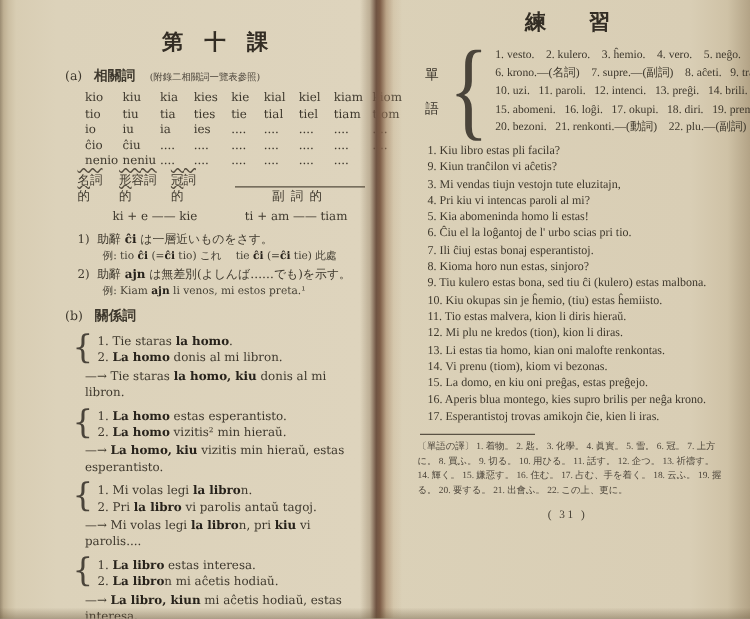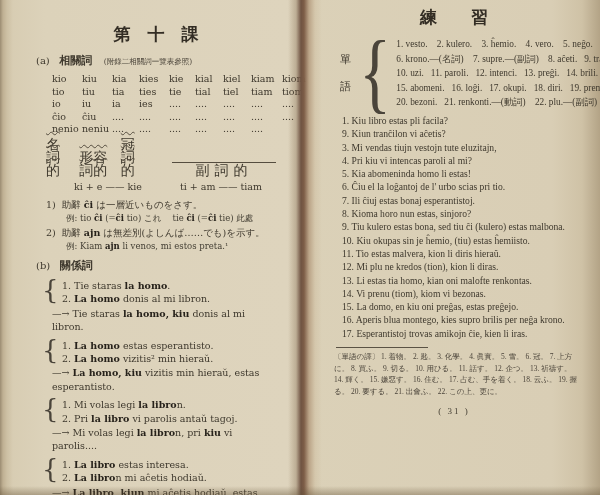--- a/index.html
+++ b/index.html
@@ -6,35 +6,35 @@
   .scene{position:relative;width:600px;height:495px;overflow:hidden;
     font-family:"DejaVu Serif","Liberation Serif",serif;color:#3e382d;
     background:linear-gradient(90deg,#9b8c72 0px,#bfb093 3px,#cdc0a4 7px,#d8cdb3 13px,
       #dcd2ba 45px,#ded4bd 48%,#dbd1b8 49%,#d9ceb5 92%,#cfc2a6 97%,#b3a386 100%);}
   .gutter{position:absolute;left:288px;top:0;width:34px;height:495px;pointer-events:none;
     background:linear-gradient(90deg,rgba(120,95,65,0) 0px,rgba(110,82,58,.28) 8px,
       #6f5342 13px,#7d5d47 16px,rgba(155,120,88,.5) 21px,rgba(190,165,130,.22) 27px,rgba(0,0,0,0) 34px);}
   .bottom-shade{position:absolute;left:0;bottom:0;width:600px;height:9px;pointer-events:none;
     background:linear-gradient(0deg,rgba(100,82,55,.4),rgba(0,0,0,0));}
   .page{position:absolute;top:0;height:495px;box-sizing:border-box;}
-  .page.left{left:10px;width:282px;padding:24px 16px 0 26px;}
+  .page.left{left:26px;width:282px;padding:24px 16px 0 26px;}
   .page.right{left:320px;width:272px;padding:8px 12px 0 8px;font-family:Liberation Serif, serif;}
 
   .b{font-weight:700;color:#27221b;}
   .title{text-align:center;font-size:17px;font-weight:700;color:#332d24;line-height:20px;margin-bottom:9px;}
   .a-line{font-size:11px;line-height:15px;margin-bottom:4px;white-space:nowrap;}
   .a-label{font-size:10px;}
   .a-head{font-weight:700;margin-left:6px;}
   .a-note{font-size:7.5px;margin-left:8px;color:#4b443a;}
 
   .ctable{margin:2px 0 2px 16px;font-size:9.5px;}
   .t-row{display:grid;grid-template-columns:30px 30px 27px 30px 26px 28px 28px 31px 26px;line-height:12.6px;}
   .t-cell{white-space:nowrap;}
 
-  .cat-row{display:flex;align-items:flex-end;margin:1px 0 3px 10px;font-size:14px;line-height:13px;}
+  .cat-row{display:flex;align-items:flex-end;margin:1px 0 3px 10px;font-size:10px;line-height:13px;}
   .wavy{text-decoration-line:overline;text-decoration-style:wavy;text-decoration-thickness:1px;
     text-decoration-color:#554d3f;margin-right:9px;}
   .adv-wrap{border-top:1px solid #554d3f;flex:0 0 104px;margin-left:18px;text-align:center;
     padding-top:1px;letter-spacing:5px;}
 
   .formula-row{display:flex;gap:38px;margin:2px 0 5px 38px;font-size:9.5px;line-height:13px;}
 
   .note{font-size:9.5px;line-height:14px;margin-left:10px;white-space:nowrap;}
   .note-num{margin-right:6px;}
   .note-ex{font-size:8.5px;line-height:12.5px;margin:0 0 2px 30px;white-space:nowrap;color:#454035;}

